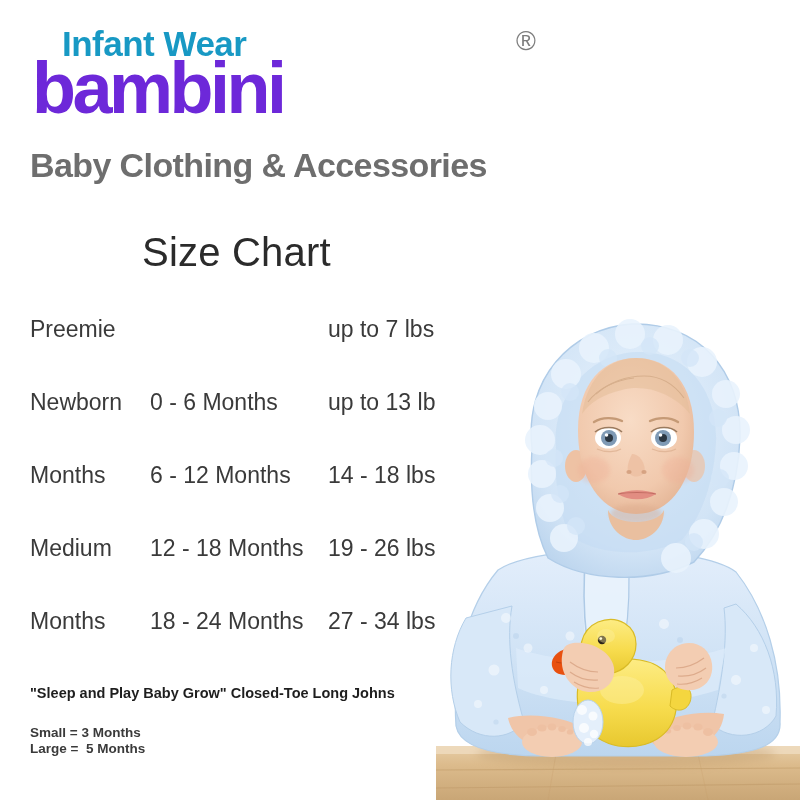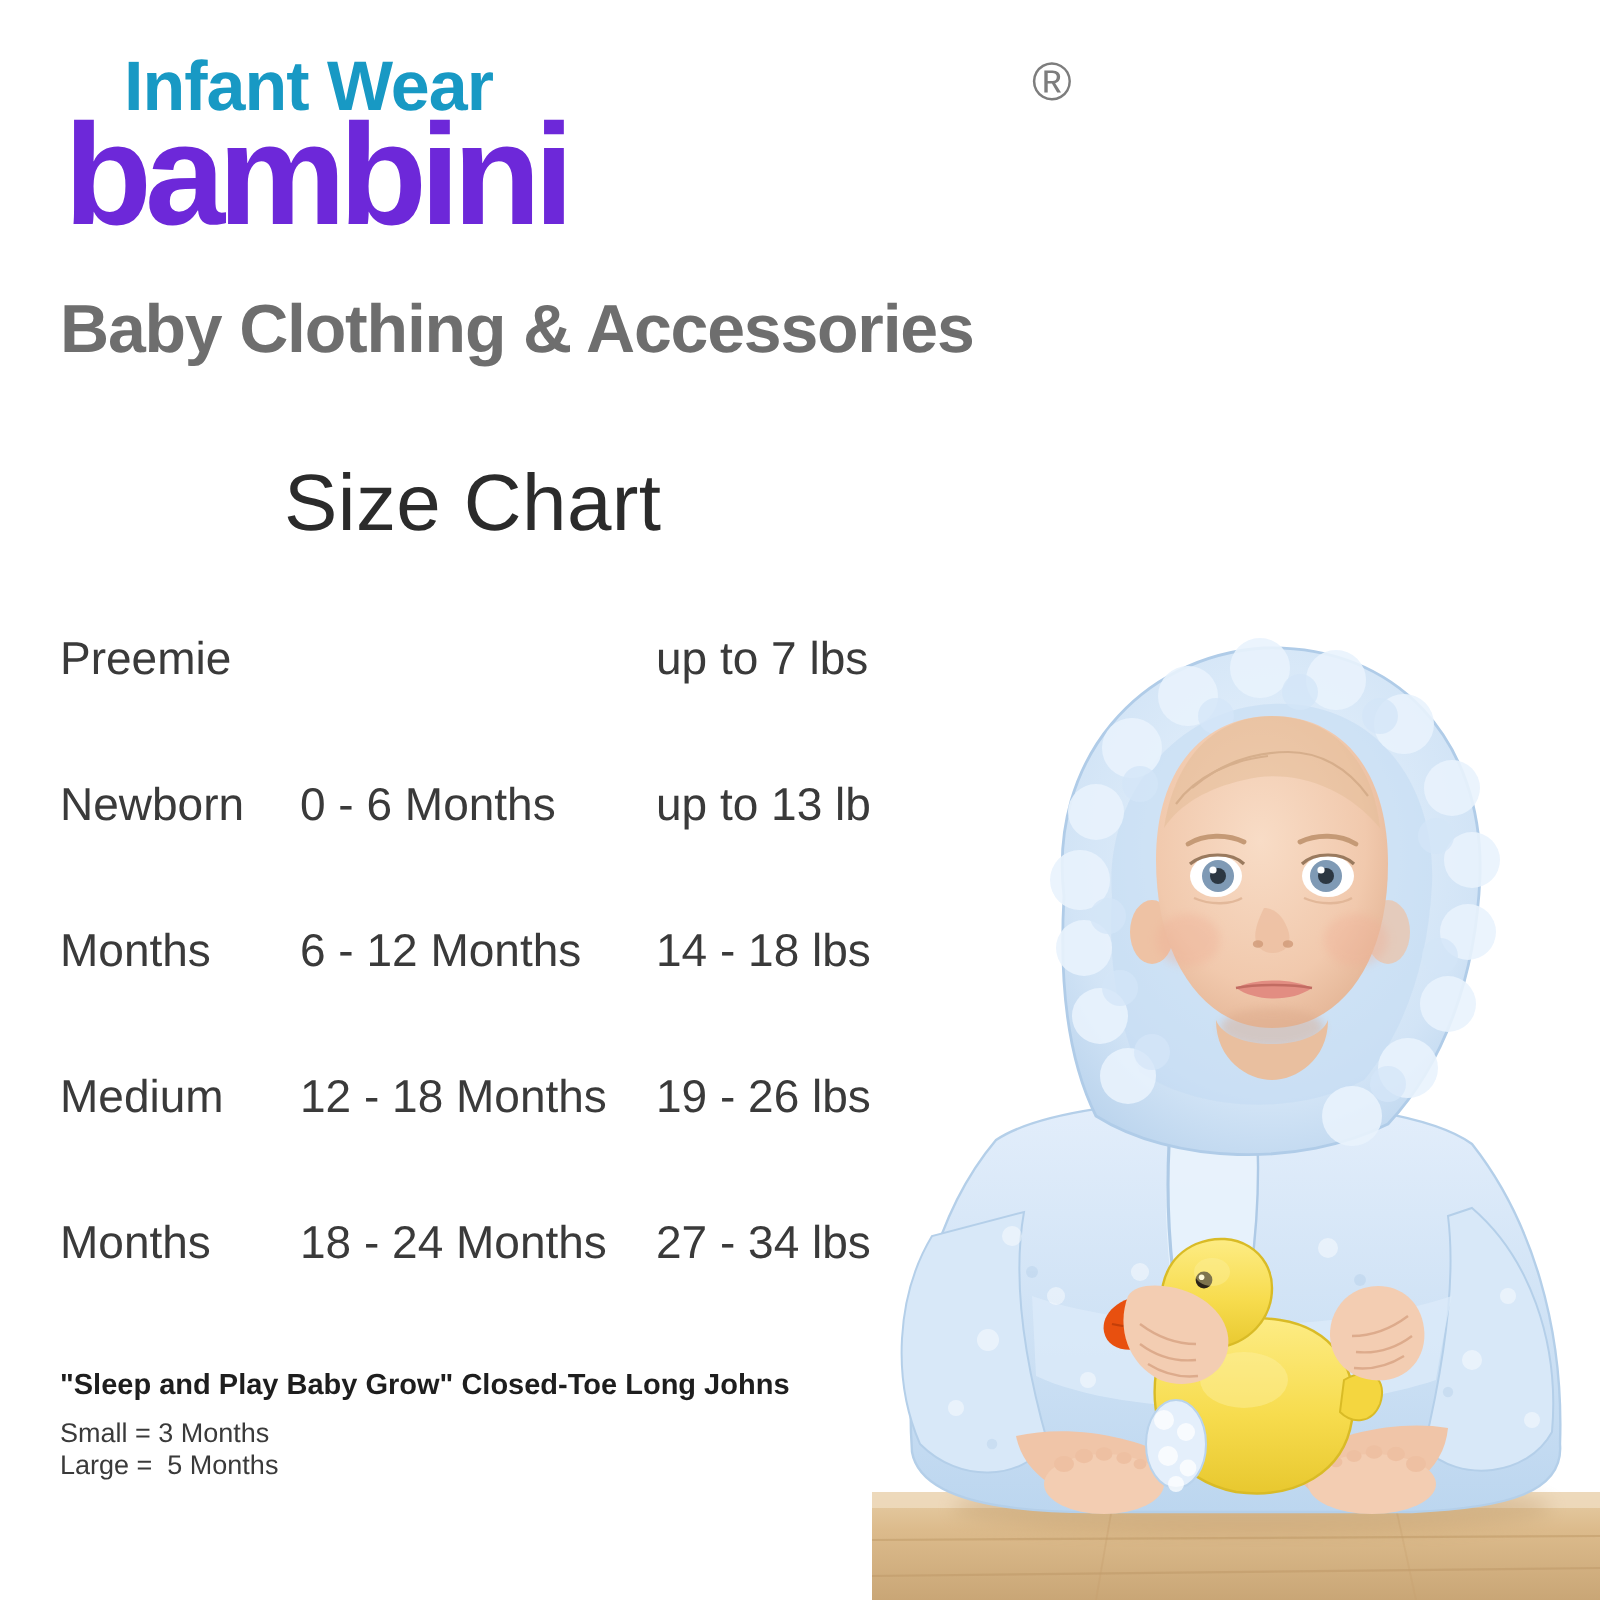--- a/index.html
+++ b/index.html
@@ -116,21 +116,22 @@
     width: 440px;
   }
   #footnote-heading {
     font-size: 14.5px;
     font-weight: bold;
     color: #1e1e1e;
     line-height: 1;
     white-space: nowrap;
   }
   #footnote-lines {
-    margin-top: 8px;
+    margin-top: 24px;
+    font-weight: bold;
   }
   .footnote-line {
     font-size: 13.5px;
     color: #3a3a3a;
     line-height: 16px;
     white-space: pre;
   }
 
   
   #photo {

